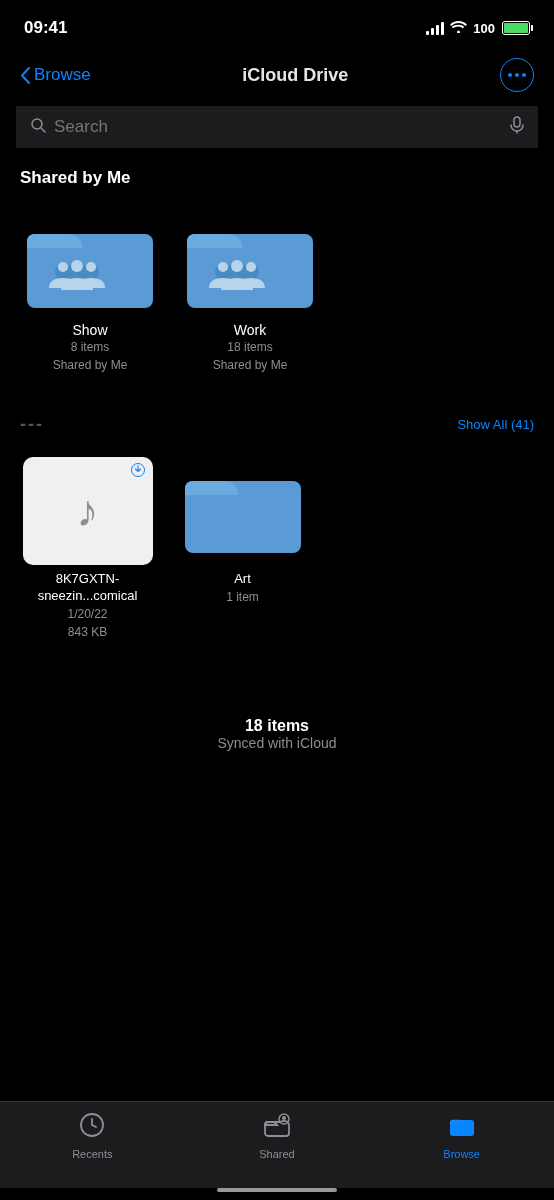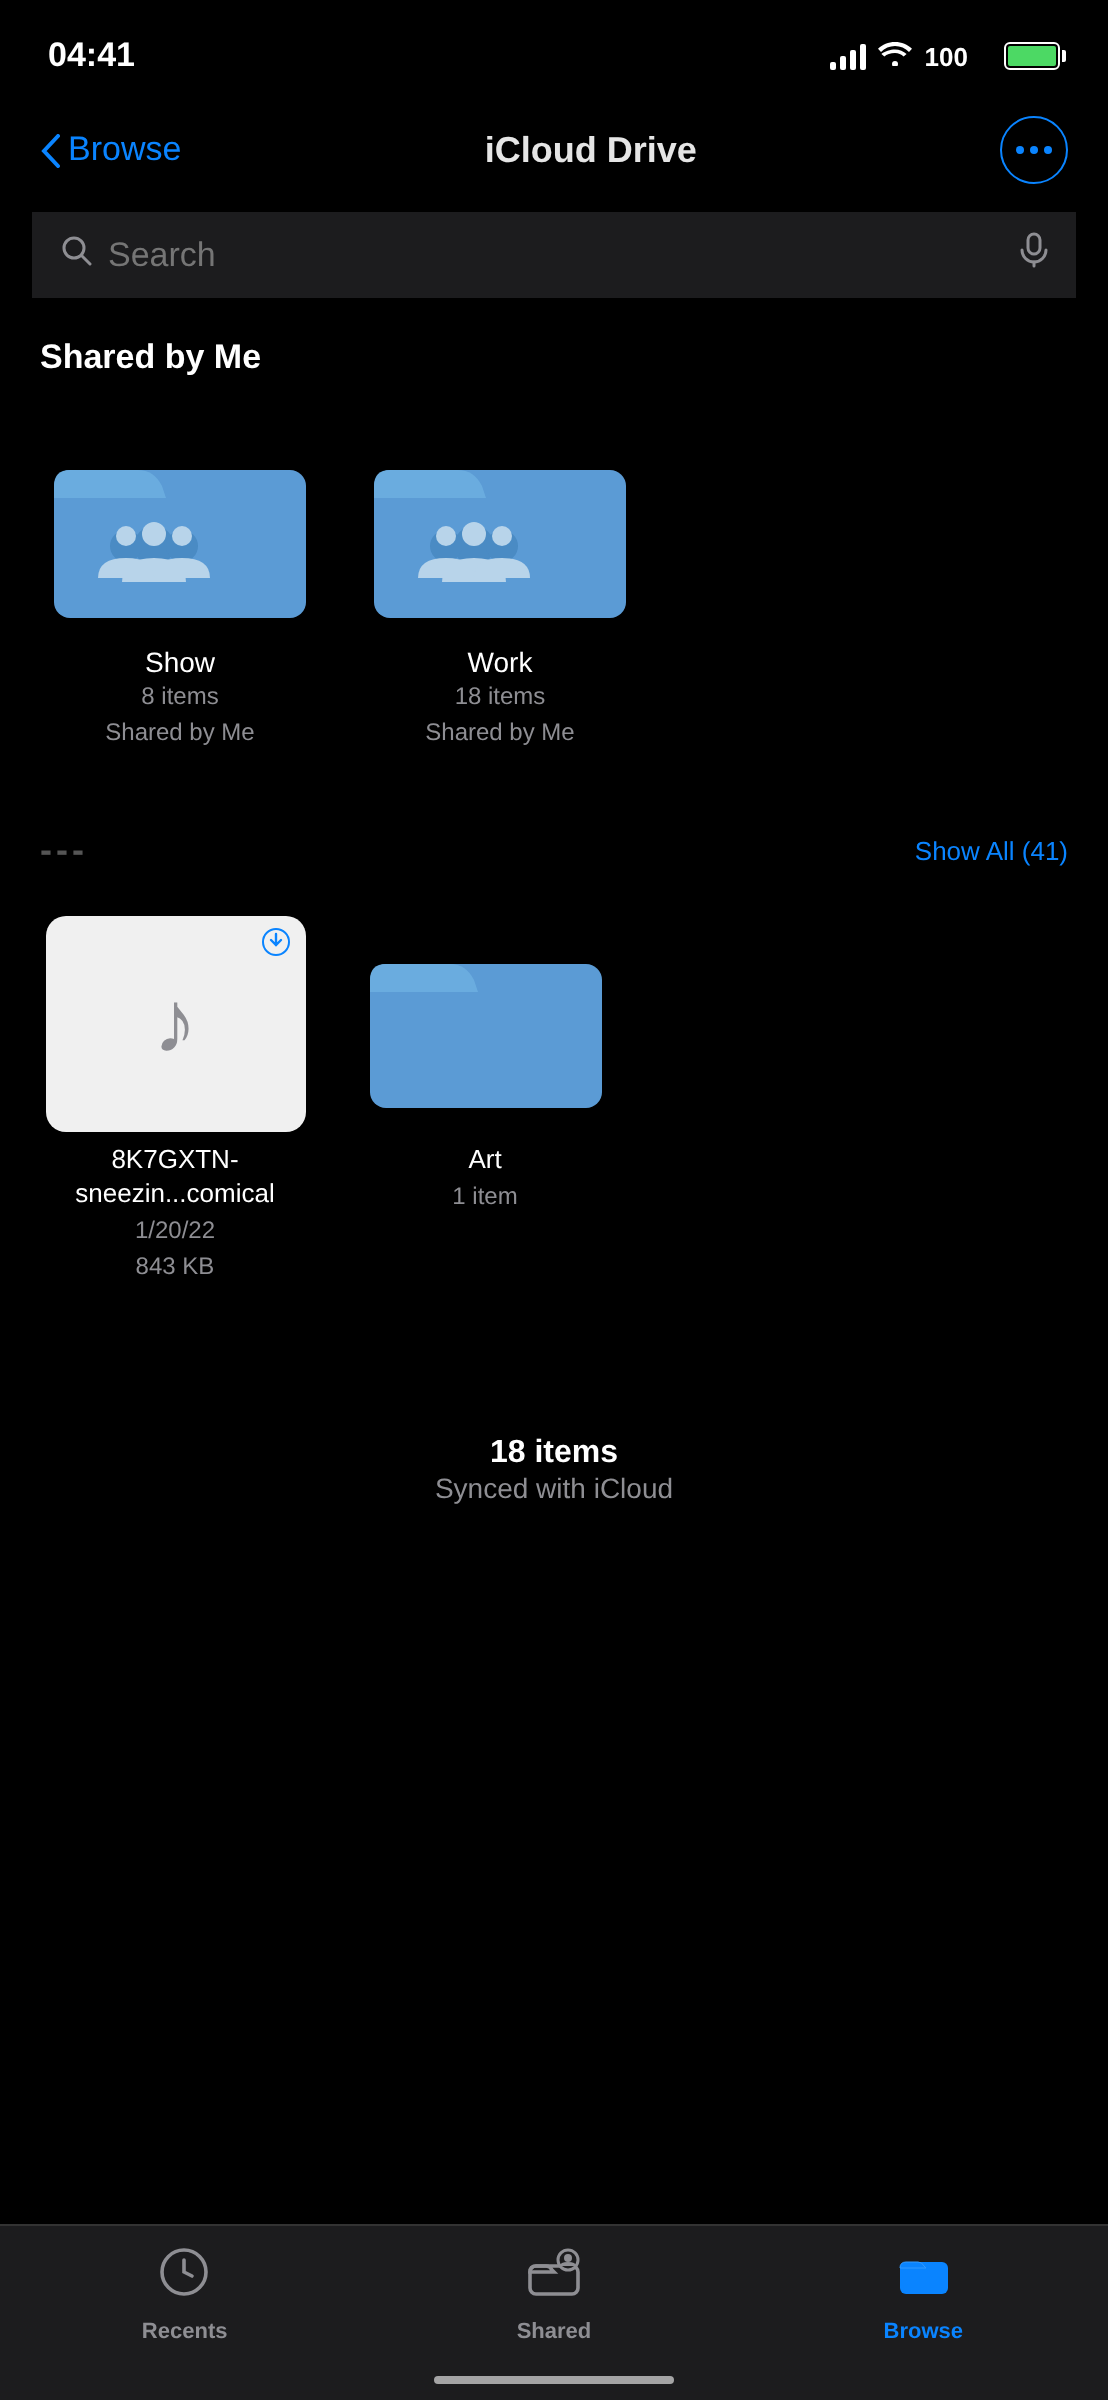--- a/index.html
+++ b/index.html
@@ -43,21 +43,21 @@
       width: 3px;
       border-radius: 1px;
     }
     .wifi-icon {
       font-size: 14px;
       color: #fff;
     }
     .battery {
       display: flex;
       align-items: center;
-      gap: 18px;
+      gap: 7px;
       font-size: 13px;
       font-weight: 600;
       color: #fff;
     }
     .battery-icon {
       display: inline-flex;
       align-items: center;
       justify-content: center;
       width: 28px;
       height: 14px;
@@ -272,29 +272,28 @@
       color: #fff;
     }
     .bottom-status-text {
       font-size: 14px;
       color: #8E8E93;
     }
 
     
     .tab-bar {
       position: fixed;
-      bottom: 0;
+      bottom: 12px;
       width: 554px;
       background: #1C1C1E;
       border-top: 0.5px solid #333;
       display: flex;
       justify-content: space-around;
       align-items: flex-end;
       padding: 10px 0 28px;
-      font-weight: bold;
     }
     .tab-item {
       display: flex;
       flex-direction: column;
       align-items: center;
       gap: 4px;
       cursor: pointer;
       width: 80px;
     }
     .tab-icon {
@@ -330,21 +329,21 @@
     
     .folder-svg {
       width: 130px;
       height: 100px;
     }
   </style>
 </head>
 <body>
 
 <div class="status-bar">
-  <span class="status-time">04:41</span>
+  <span class="status-time">09:41</span>
   <div class="status-icons">
     <div class="signal-bars">
       <div class="signal-bar" style="height:4px"></div>
       <div class="signal-bar" style="height:7px"></div>
       <div class="signal-bar" style="height:10px"></div>
       <div class="signal-bar" style="height:13px"></div>
     </div>
     <span class="wifi-icon">
       <svg width="17" height="13" viewBox="0 0 17 13" fill="white">
         <path d="M8.5 3C11.2 3 13.7 4.1 15.5 6L17 4.4C14.8 2.3 11.8 1 8.5 1S2.2 2.3 0 4.4L1.5 6C3.3 4.1 5.8 3 8.5 3z"></path>

